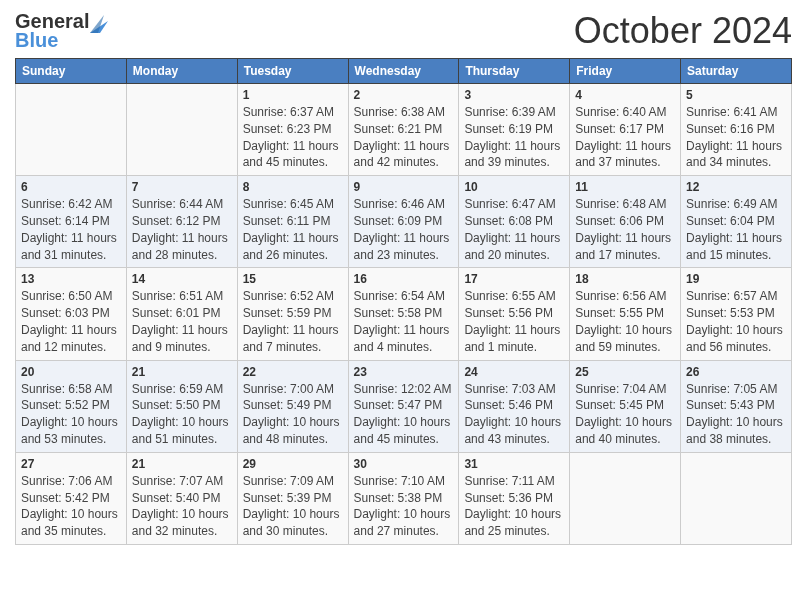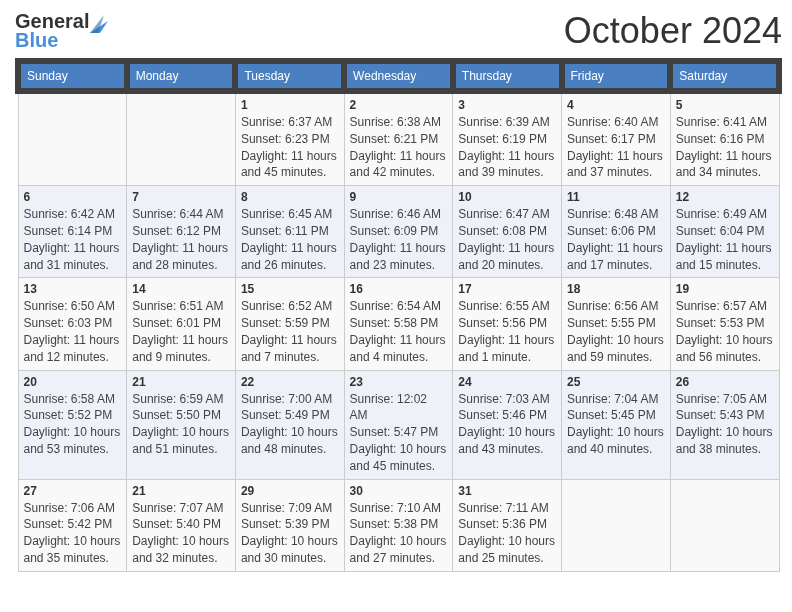--- a/index.html
+++ b/index.html
@@ -6,21 +6,21 @@
     body {
       font-family: Arial, sans-serif;
       background: #fff;
       width: 792px;
       min-height: 612px;
       padding: 0;
     }
     .page {
       width: 792px;
       background: #fff;
-      padding: 10px 10px 10px 15px;
+      padding: 10px 0 10px 15px;
     }
     .header {
       display: flex;
       justify-content: space-between;
       align-items: flex-start;
       margin-bottom: 6px;
     }
     .logo {
       display: flex;
       flex-direction: column;
@@ -44,22 +44,22 @@
       width: 100%;
       border-collapse: collapse;
       font-size: 10.5px;
     }
     .calendar th {
       background: #4a7fc1;
       color: #fff;
       text-align: left;
       padding: 5px 6px;
       font-size: 12px;
-      font-weight: normal;
-      border: 6px solid #404040;
+      font-weight: bold;
+      border: 1px solid #404040;
     }
     .calendar td {
       border: 1px solid #ccc;
       vertical-align: top;
       padding: 4px 5px;
       width: calc(100% / 7);
       min-height: 80px;
       height: 80px;
     }
     .day-num {

